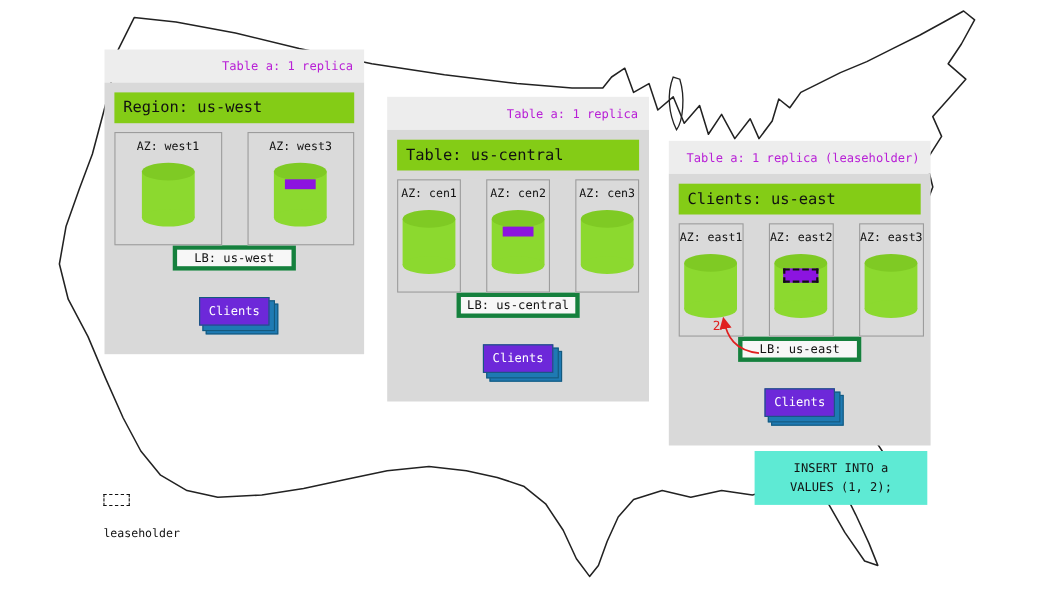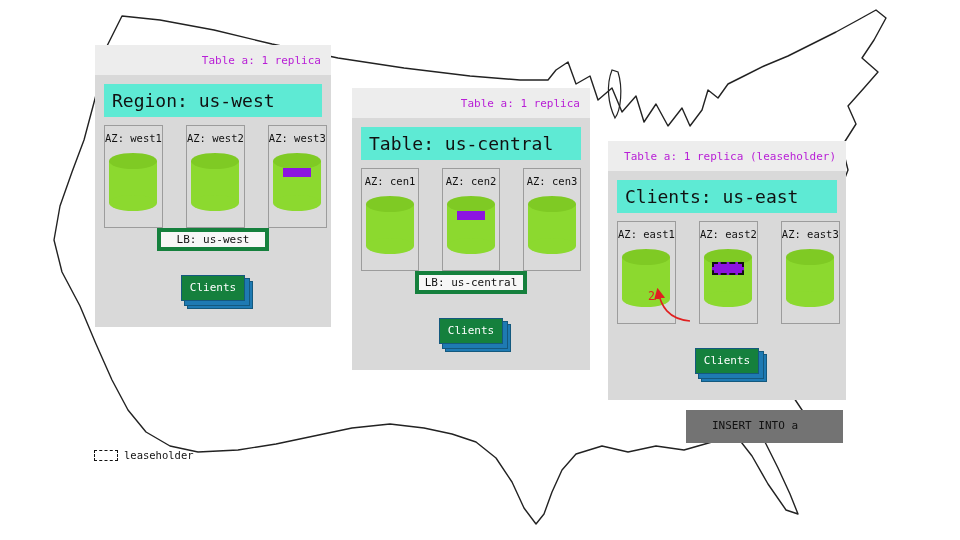--- a/index.html
+++ b/index.html
@@ -4,48 +4,48 @@
 <style>
   * { margin:0; padding:0; box-sizing:border-box; }
   html,body { width:960px; height:540px; background:#ffffff; overflow:hidden;
               font-family:"DejaVu Sans Mono", monospace; color:#111; position:relative; }
 
   #map-layer { position:absolute; left:0; top:0; z-index:0; }
 
   .panel { position:absolute; z-index:2; }
   .panel-header { background:#ededed; color:#b81fd6; font-size:11px; padding:9px 10px 8px 10px;text-align:right; }
   .panel-body { background:#d9d9d9; padding:9px 9px 26px 9px; }
-  .region-band { background:#5eead4; font-size:18px; padding:6px 8px; margin-bottom:8px; }
+  .region-band { background:#84cc16; font-size:14px; padding:6px 8px; margin-bottom:8px; }
 
   .az-row { display:flex;gap:24px; }
   .az { flex:1; border:1px solid #9c9c9c; margin-left:-1px; background:#dadada;
         padding:6px 0 14px 0; display:flex; flex-direction:column; align-items:center; }
   .az:first-child { margin-left:0; }
   .az-label { font-size:10.5px; margin-bottom:7px; white-space:nowrap; }
 
   .cyl-wrap { position:relative; width:52px; height:62px; }
   .marker { position:absolute; left:12px; top:17px; width:28px; height:9px; background:#8c14e0; z-index:2; }
   .marker.dashed { left:10px; top:15px; width:32px; height:13px; border:2px dashed #111; }
 
   .lb-box { width:112px; margin:0 auto; background:#f7f7f7; border:4px solid #15803d;
             font-size:11px; text-align:center; padding:1px 0; white-space:nowrap; }
 
   .clients { position:relative; width:64px; margin:24px auto 0 auto; height:26px; }
   .clients::before, .clients::after { content:""; position:absolute; width:64px; height:26px;
             background:#1e7ab3; border:1px solid #14597e; }
   .clients::before { left:6px; top:6px; z-index:1; }
   .clients::after  { left:3px; top:3px; z-index:2; }
   .clients-face { position:absolute; left:0; top:0; z-index:3; width:64px; height:26px;
-            background:#15803d; border:1px solid #14597e; color:#ffffff; font-size:11px;
+            background:#6d28d9; border:1px solid #14597e; color:#ffffff; font-size:11px;
             text-align:center; line-height:24px; }
 
   #query-box { position:absolute; left:686px; top:410px; width:157px; z-index:4;
-            background:#737373; padding:8px 26px; font-size:11px; line-height:1.5; }
-
-  #legend { position:absolute; left:94px; top:449px; z-index:3; display:flex; align-items:flex-end; gap:6px; }
+            background:#5eead4; padding:8px 26px; font-size:11px; line-height:1.5;text-align:center; }
+
+  #legend { position:absolute; left:94px; top:449px; z-index:3; display:flex; align-items:flex-start; gap:19px;flex-direction:column; }
   #legend .swatch { width:24px; height:11px; background:#ffffff; border:1.5px dashed #111; }
   #legend .legend-text { font-size:10.5px; }
 
   #arrow-layer { position:absolute; left:0; top:0; z-index:5; pointer-events:none; }
   #arrow-step { position:absolute; left:648px; top:289px; z-index:6; color:#e02020; font-size:11.5px; }
 </style>
 </head>
 <body>
 
 <svg id="map-layer" width="960" height="540" viewBox="0 0 960 540">
@@ -72,30 +72,20 @@
         <div class="az-label">AZ: west1</div>
         <div class="cyl-wrap">
           <svg width="52" height="62" viewBox="0 0 52 62">
             <rect x="2" y="10" width="48" height="42" fill="#8cd92f"></rect>
             <ellipse cx="26" cy="52" rx="24" ry="8" fill="#8cd92f"></ellipse>
             <ellipse cx="26" cy="10" rx="24" ry="8" fill="#7fca24"></ellipse>
           </svg>
         </div>
       </div>
       <div class="az">
-        <div class="az-label">AZ: west2</div>
-        <div class="cyl-wrap">
-          <svg width="52" height="62" viewBox="0 0 52 62">
-            <rect x="2" y="10" width="48" height="42" fill="#8cd92f"></rect>
-            <ellipse cx="26" cy="52" rx="24" ry="8" fill="#8cd92f"></ellipse>
-            <ellipse cx="26" cy="10" rx="24" ry="8" fill="#7fca24"></ellipse>
-          </svg>
-        </div>
-      </div>
-      <div class="az">
         <div class="az-label">AZ: west3</div>
         <div class="cyl-wrap">
           <svg width="52" height="62" viewBox="0 0 52 62">
             <rect x="2" y="10" width="48" height="42" fill="#8cd92f"></rect>
             <ellipse cx="26" cy="52" rx="24" ry="8" fill="#8cd92f"></ellipse>
             <ellipse cx="26" cy="10" rx="24" ry="8" fill="#7fca24"></ellipse>
           </svg>
           <div class="marker"></div>
         </div>
       </div>
@@ -144,21 +134,21 @@
         </div>
       </div>
     </div>
     <div class="lb-box">LB: us-central</div>
     <div class="clients">
       <div class="clients-face">Clients</div>
     </div>
   </div>
 </div>
 
-<div class="panel" style="left:608px; top:128px; width:238px;margin-top:13px;">
+<div class="panel" style="left:608px; top:128px; width:238px;">
   <div class="panel-header">Table a: 1 replica (leaseholder)</div>
   <div class="panel-body">
     <div class="region-band">Clients: us-east</div>
     <div class="az-row">
       <div class="az">
         <div class="az-label">AZ: east1</div>
         <div class="cyl-wrap">
           <svg width="52" height="62" viewBox="0 0 52 62">
             <rect x="2" y="10" width="48" height="42" fill="#8cd92f"></rect>
             <ellipse cx="26" cy="52" rx="24" ry="8" fill="#8cd92f"></ellipse>
@@ -181,36 +171,38 @@
         <div class="az-label">AZ: east3</div>
         <div class="cyl-wrap">
           <svg width="52" height="62" viewBox="0 0 52 62">
             <rect x="2" y="10" width="48" height="42" fill="#8cd92f"></rect>
             <ellipse cx="26" cy="52" rx="24" ry="8" fill="#8cd92f"></ellipse>
             <ellipse cx="26" cy="10" rx="24" ry="8" fill="#7fca24"></ellipse>
           </svg>
         </div>
       </div>
     </div>
+    <div class="lb-box">LB: us-east</div>
     <div class="clients">
       <div class="clients-face">Clients</div>
     </div>
   </div>
 </div>
 
 <svg id="arrow-layer" width="960" height="540" viewBox="0 0 960 540">
   <defs>
     <marker id="arrowhead" markerWidth="7" markerHeight="7" refX="5" refY="3.5" orient="auto">
       <path d="M0,0 L7,3.5 L0,7 Z" fill="#e02020"></path>
     </marker>
   </defs>
   <path d="M690,321 C668,319 661,306 658,291" fill="none" stroke="#e02020" stroke-width="1.6" marker-end="url(#arrowhead)"></path>
 </svg>
 <div id="arrow-step">2</div>
 
 <div id="query-box">
   <div>INSERT INTO a</div>
+  <div>VALUES (1, 2);</div>
 </div>
 
 <div id="legend">
   <div class="swatch"></div>
   <div class="legend-text">leaseholder</div>
 </div>
 
 </body></html>

